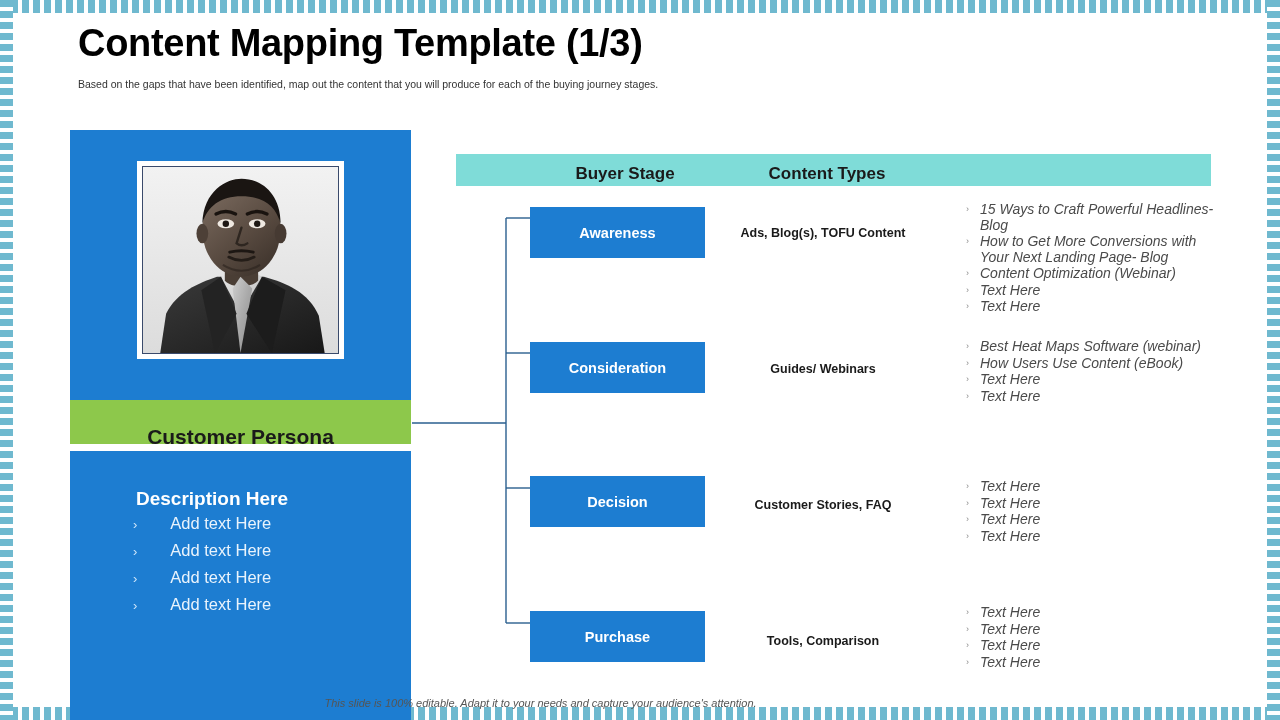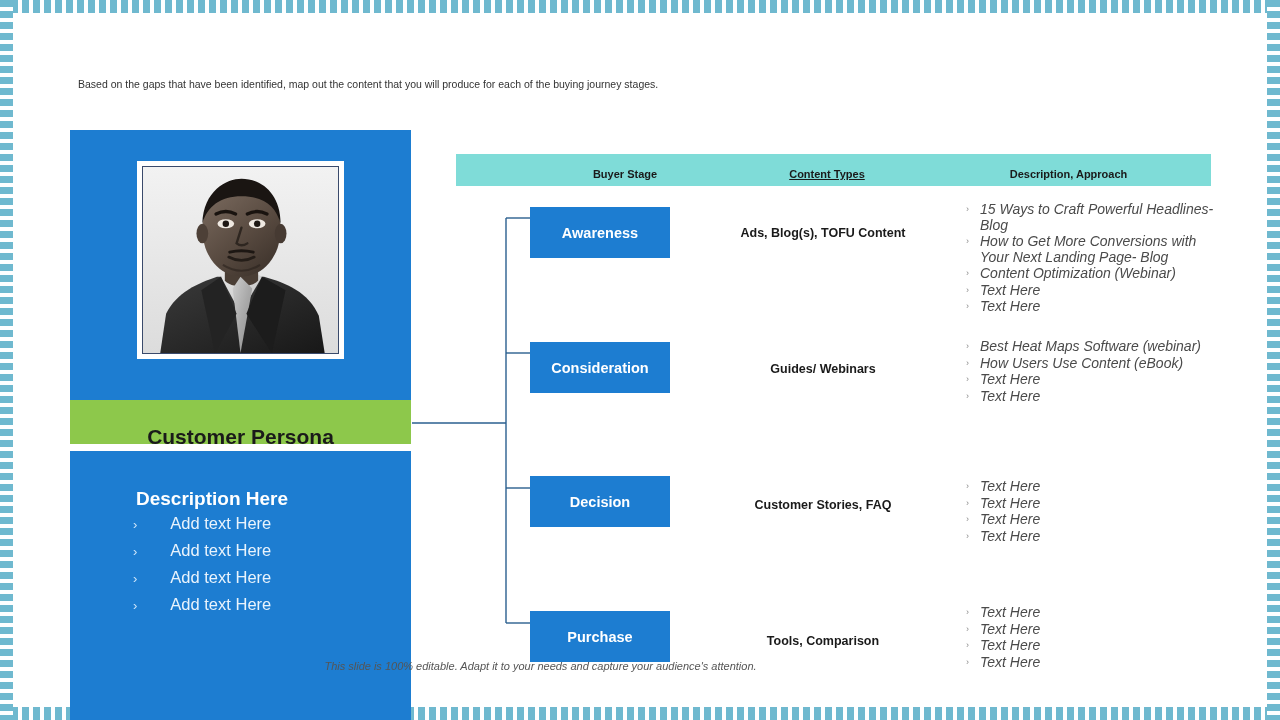--- a/index.html
+++ b/index.html
@@ -158,40 +158,40 @@
     left: 456px; top: 154px;
     width: 755px; height: 32px;
     background: #7fdcd8;
   }
   .th {
     position: absolute;
     top: 0; height: 40px;
     display: flex;
     align-items: center;
     justify-content: center;
-    font-size: 11px;
+    font-size: 17px;
     font-weight: bold;
     color: #1a1a1a;
   }
   .th-stage { left: 74px;  width: 190px; }
-  .th-types { left: 272px; width: 198px; text-decoration: underline; }
+  .th-types { left: 272px; width: 198px; }
   .th-desc  { left: 470px; width: 285px; }
 
   
   .tree {
     position: absolute;
     left: 0; top: 0;
     width: 1280px; height: 720px;
     pointer-events: none;
   }
 
   
   .stage-box {
     position: absolute;
-    width: 140px; height: 51px;
+    width: 175px; height: 51px;
     background: #1d7dd1;
     display: flex;
     align-items: center;
     justify-content: center;
   }
   .stage-label {
     font-size: 14.5px;
     font-weight: bold;
     color: #ffffff;
   }
@@ -227,41 +227,42 @@
   .desc-cell .txt {
     font-size: 14px;
     font-style: italic;
     color: #4a4a4a;
     line-height: 15.5px;
   }
 
   
   .footer {
     position: absolute;
-    left: 0; top: 660px;
+    left: 0; top: 697px;
     width: 1081px;
     text-align: center;
     font-size: 11px;
     font-style: italic;
     color: #555555;
   }
 </style>
 </head>
 <body>
 
 <div id="slide">
 
   <div class="frame-edge frame-top"></div>
   <div class="frame-edge frame-bottom"></div>
   <div class="frame-edge frame-left"></div>
   <div class="frame-edge frame-right"></div>
   <div class="frame-inner-mask"></div>
 
   <div class="content">
 
+    <div class="title">Content Mapping Template (1/3)</div>
     <div class="subtitle">Based on the gaps that have been identified, map out the content that you will produce for each of the buying journey stages.</div>
 
     <div class="persona-top">
       <div class="photo-outer">
         <div class="photo-inner">
           <svg class="photo-img" viewBox="0 0 200 190" preserveAspectRatio="xMidYMid slice">
             <defs>
               <linearGradient id="bgGrad" x1="0" y1="0" x2="0" y2="1">
                 <stop offset="0%" stop-color="#f2f2f2"></stop>
                 <stop offset="100%" stop-color="#dcdcdc"></stop>
@@ -347,21 +348,20 @@
         <li>
           <span class="desc-chev">›</span>
           <span class="desc-text">Add text Here</span>
         </li>
       </ul>
     </div>
 
     <div class="table-head">
       <div class="th th-stage">Buyer Stage</div>
       <div class="th th-types">Content Types</div>
-      <div class="th th-desc">Description, Approach</div>
     </div>
 
     <svg class="tree">
       <g stroke="#2a5f8f" stroke-width="1.4" fill="none">
 
         <line x1="412" y1="423" x2="506" y2="423"></line>
 
         <line x1="506" y1="218" x2="506" y2="623"></line>
 
         <line x1="506" y1="218" x2="530" y2="218"></line>

